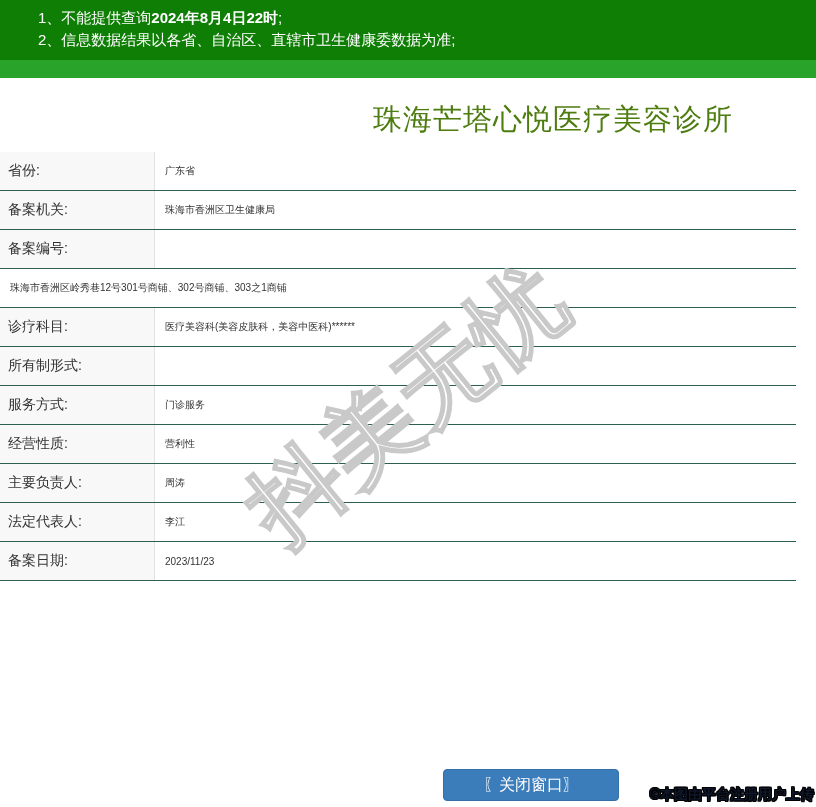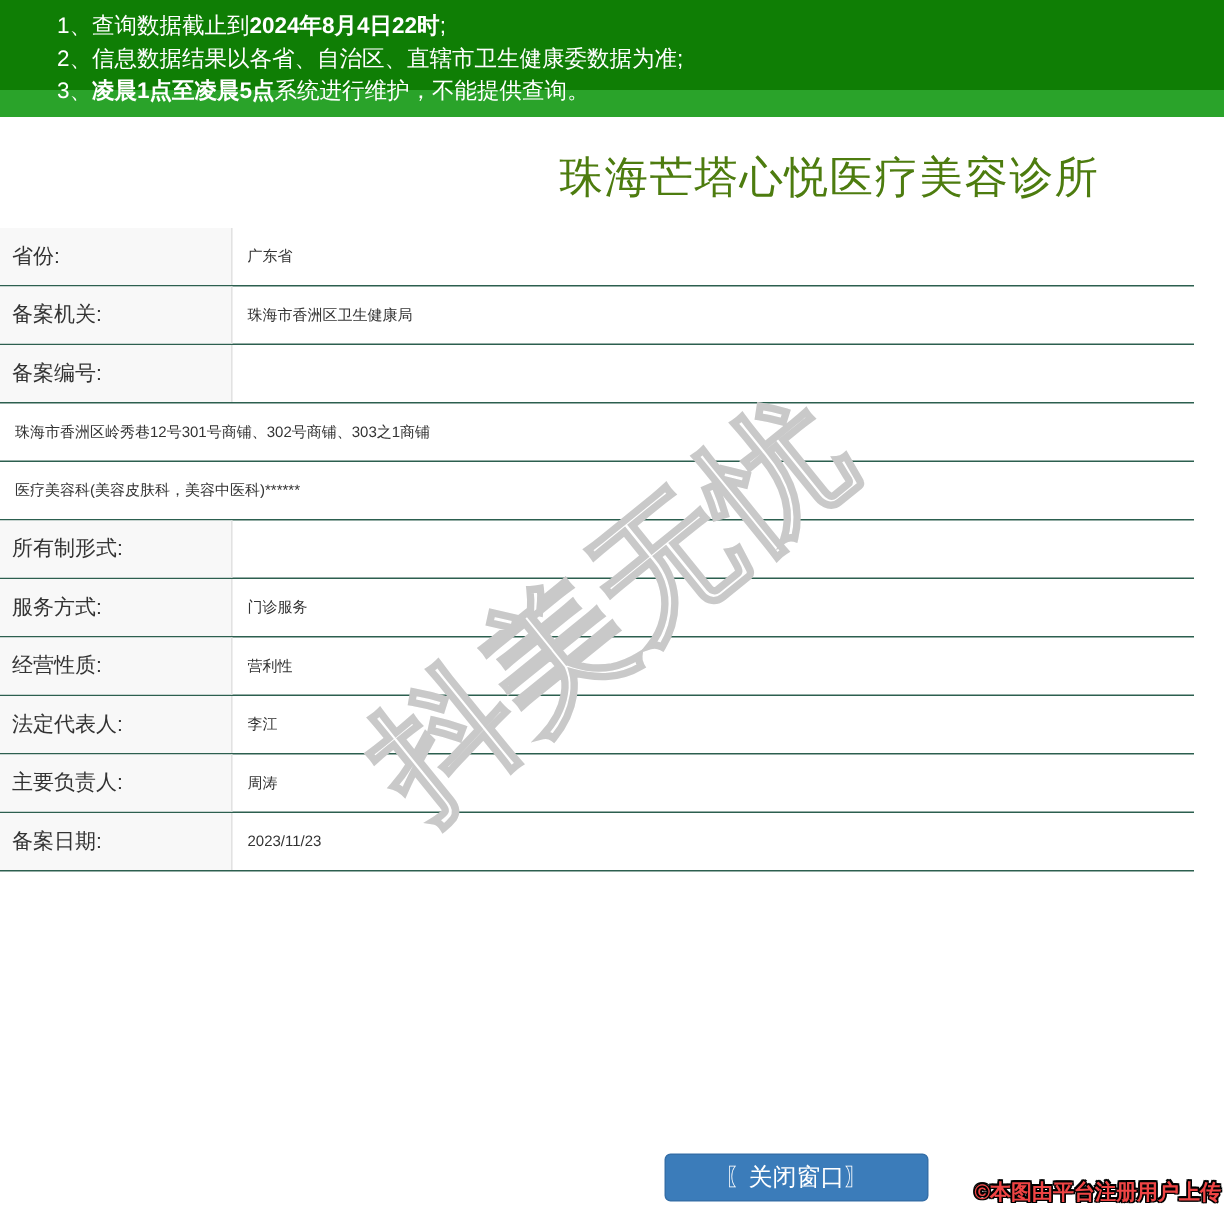--- a/index.html
+++ b/index.html
@@ -91,34 +91,33 @@
     display: flex; align-items: center; justify-content: center;
     cursor: pointer;
     z-index: 4;
   }
   
   .credit-watermark {
     position: absolute;
     right: 2px; bottom: 3px;
     font-size: 14px;
     font-weight: bold;
-    color: #ef4444;
+    color: #0f172a;
     text-shadow: -1px -1px 0 #000, 1px -1px 0 #000, -1px 1px 0 #000, 1px 1px 0 #000, 0 1px 0 #000, 0 -1px 0 #000, 1px 0 0 #000, -1px 0 0 #000;
     z-index: 4;
   }
 </style>
 </head>
 <body>
 
 <div class="notice-bar">
   <div class="notice-stripe"></div>
   <div class="notice-list">
-    <div class="notice-line"><span>1、</span><span>查询数据截止到</span><b>2024年8月4日22时</b><span>;</span></div>
+    <div class="notice-line"><span>1、</span><span>不能提供查询</span><b>2024年8月4日22时</b><span>;</span></div>
     <div class="notice-line"><span>2、</span><span>信息数据结果以各省、自治区、直辖市卫生健康委数据为准;</span><b></b><span></span></div>
-    <div class="notice-line"><span>3、</span><span></span><b>凌晨1点至凌晨5点</b><span>系统进行维护，不能提供查询。</span></div>
   </div>
 </div>
 
 <h1 class="page-title">珠海芒塔心悦医疗美容诊所</h1>
 
 <div class="detail-table">
   <div class="trow">
     <div class="tlabel">省份:</div>
     <div class="tvalue">广东省</div>
   </div>
@@ -126,40 +125,41 @@
     <div class="tlabel">备案机关:</div>
     <div class="tvalue">珠海市香洲区卫生健康局</div>
   </div>
   <div class="trow">
     <div class="tlabel">备案编号:</div>
   </div>
   <div class="trow">
     <div class="tvalue">珠海市香洲区岭秀巷12号301号商铺、302号商铺、303之1商铺</div>
   </div>
   <div class="trow">
+    <div class="tlabel">诊疗科目:</div>
     <div class="tvalue">医疗美容科(美容皮肤科，美容中医科)******</div>
   </div>
   <div class="trow">
     <div class="tlabel">所有制形式:</div>
   </div>
   <div class="trow">
     <div class="tlabel">服务方式:</div>
     <div class="tvalue">门诊服务</div>
   </div>
   <div class="trow">
     <div class="tlabel">经营性质:</div>
     <div class="tvalue">营利性</div>
   </div>
   <div class="trow">
+    <div class="tlabel">主要负责人:</div>
+    <div class="tvalue">周涛</div>
+  </div>
+  <div class="trow">
     <div class="tlabel">法定代表人:</div>
     <div class="tvalue">李江</div>
-  </div>
-  <div class="trow">
-    <div class="tlabel">主要负责人:</div>
-    <div class="tvalue">周涛</div>
   </div>
   <div class="trow">
     <div class="tlabel">备案日期:</div>
     <div class="tvalue">2023/11/23</div>
   </div>
 </div>
 
 <div class="diag-watermark">抖美无忧</div>
 
 <button class="close-button">〖关闭窗口〗</button>

